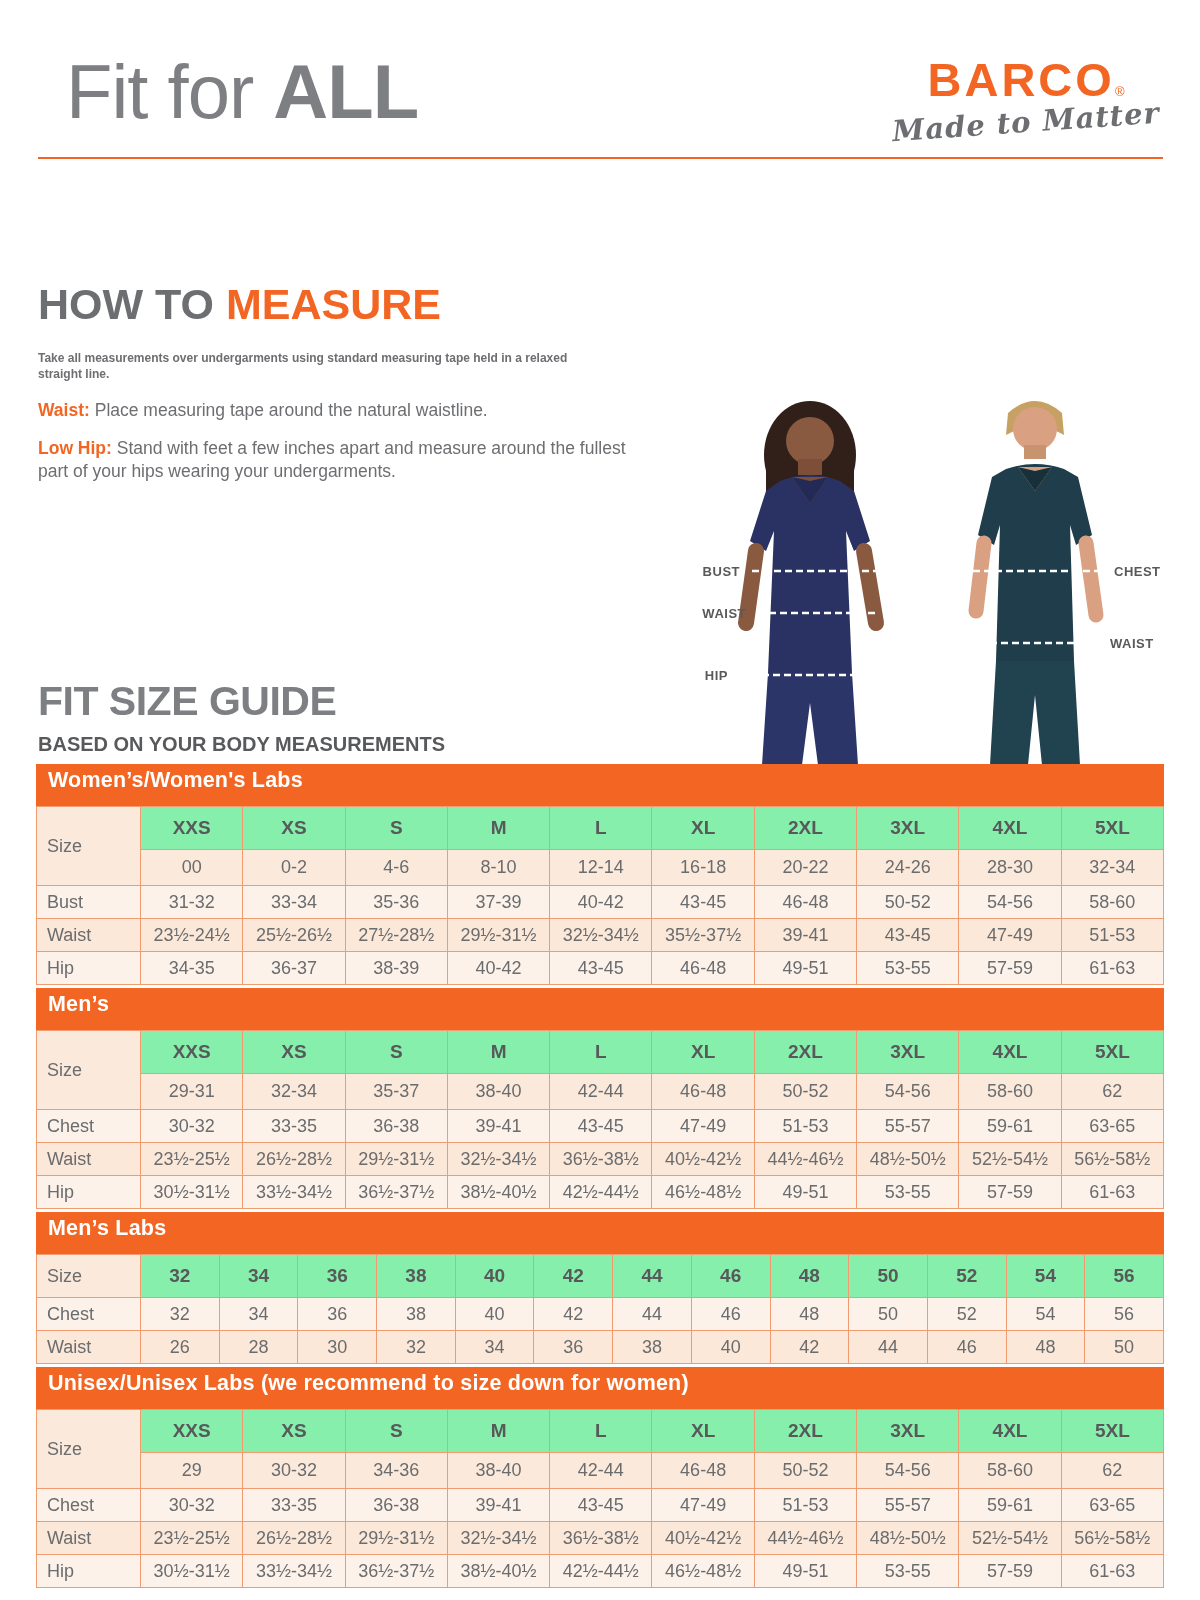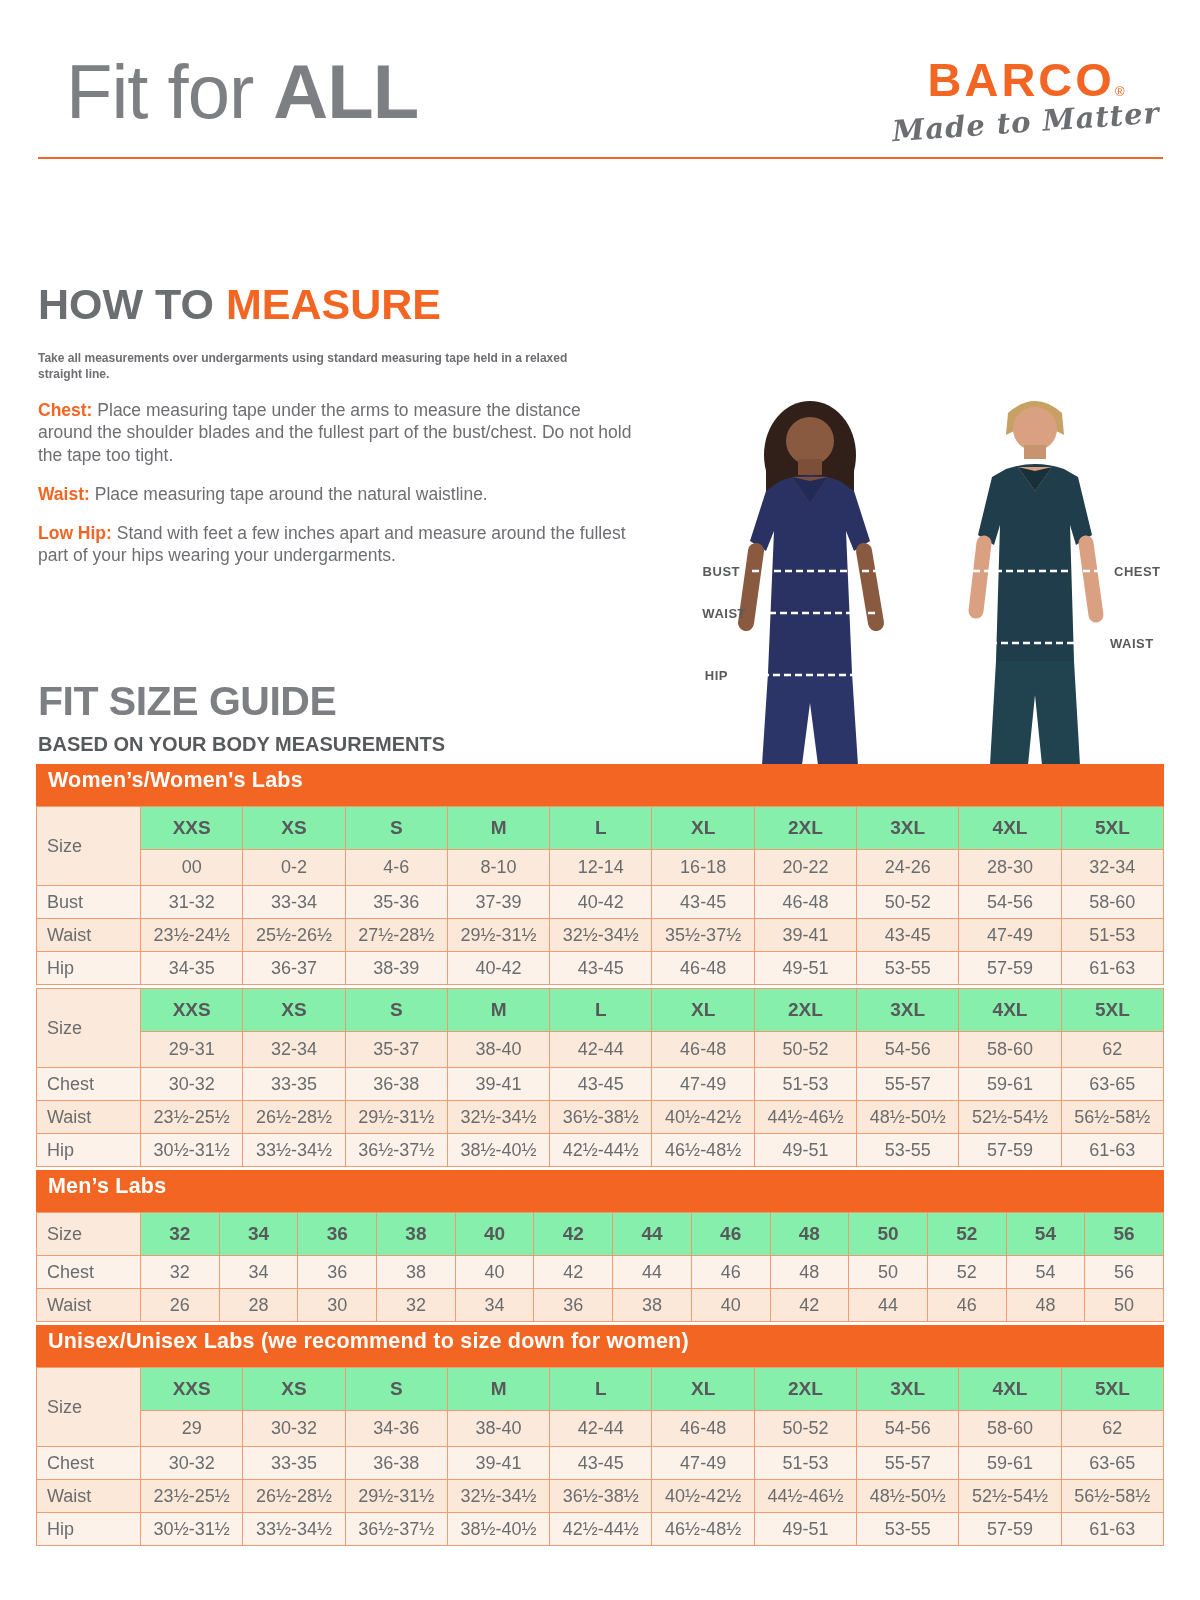--- a/index.html
+++ b/index.html
@@ -59,21 +59,20 @@
   <div class="logo">
     <div><span class="brand">BARCO</span><span class="reg">®</span></div>
     <div class="tagline">Made to Matter</div>
   </div>
   <div class="rule"></div>
 
   <div class="howto">
     <h2><span>HOW TO </span><span class="orange">MEASURE</span></h2>
     <p class="intro">Take all measurements over undergarments using standard measuring tape held in a relaxed straight line.</p>
     <div>
-        <p class="item"><span class="lbl">Chest:</span><span> Place measuring tape under the arms to measure the distance around the shoulder blades and the fullest part of the bust/chest. Do not hold the tape too tight.</span></p>
         <p class="item"><span class="lbl">Waist:</span><span> Place measuring tape around the natural waistline.</span></p>
         <p class="item"><span class="lbl">Low Hip:</span><span> Stand with feet a few inches apart and measure around the fullest part of your hips wearing your undergarments.</span></p>
       </div>
   </div>
 
   <div class="photo">
     <svg width="525" height="382" viewBox="0 0 525 382">
 
       <g>
         <ellipse cx="170" cy="72" rx="46" ry="54" fill="#31201a"></ellipse>
@@ -199,20 +198,21 @@
               <td>46-48</td>
               <td>49-51</td>
               <td>53-55</td>
               <td>57-59</td>
               <td>61-63</td>
             </tr>
           </tbody>
         </table>
       </div>
     <div class="section">
+        <div class="bar">Men’s</div>
         <table>
           <colgroup>
             <col class="c-lab">
             <col>
             <col>
             <col>
             <col>
             <col>
             <col>
             <col>

